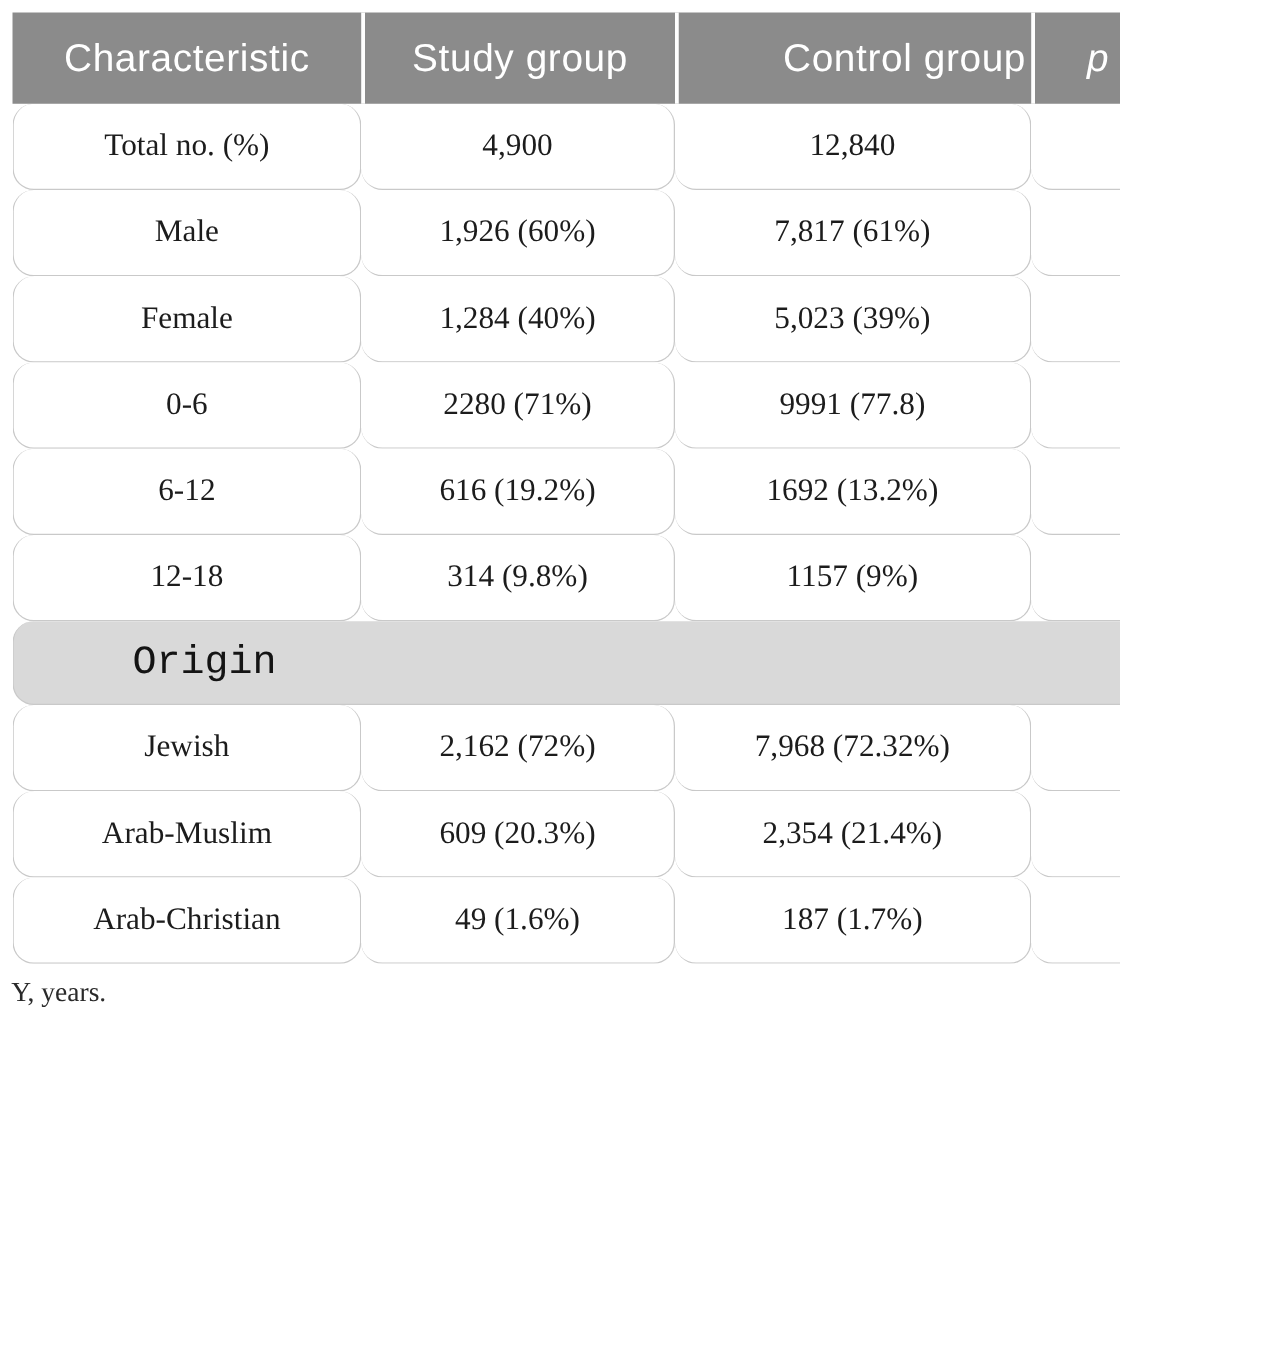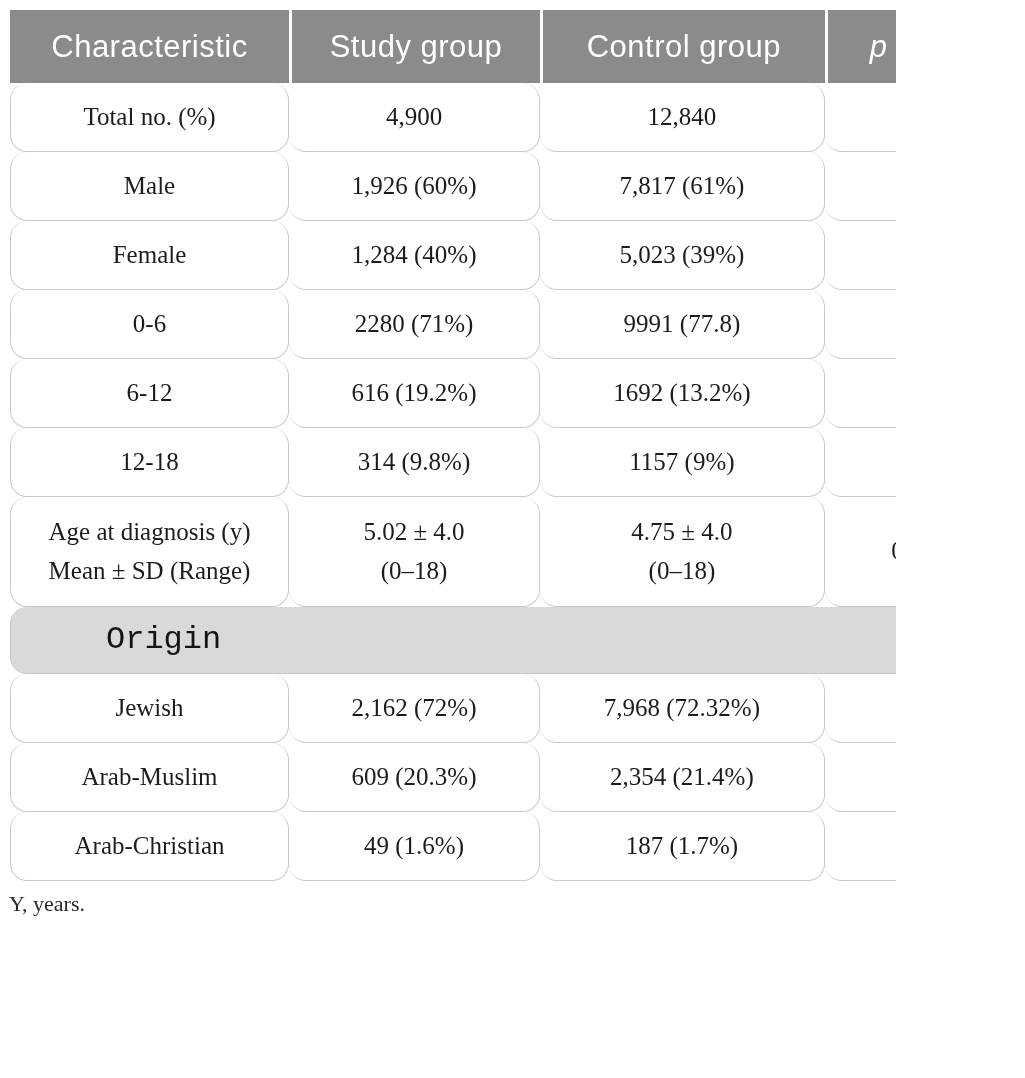--- a/index.html
+++ b/index.html
@@ -19,21 +19,21 @@
   }
   table.char-table {
     border-collapse: separate;
     border-spacing: 0;
     table-layout: fixed;
     width: 1005px;
     margin: 10px 0 0 10px;
   }
   table.char-table th:nth-child(1) { width: 28.1%; }
   table.char-table th:nth-child(2) { width: 24.9%; }
-  table.char-table th:nth-child(3) { width: 28.4%; }
+  table.char-table th:nth-child(3) { width: 28.4%; text-align: right; }
   table.char-table th:nth-child(4) { width: 18.6%; }
   thead th {
     background: var(--header-bg, #8b8b8b);
     color: var(--header-text, #ffffff);
     font-family: "Liberation Sans", sans-serif;
     font-weight: 400;
     font-size: 31px;
     letter-spacing: 0.5px;
     height: 73px;
     text-align: center;
@@ -115,29 +115,20 @@
           <td>616 (19.2%)</td>
           <td>1692 (13.2%)</td>
           <td></td>
         </tr>
         <tr>
           <td>12-18</td>
           <td>314 (9.8%)</td>
           <td>1157 (9%)</td>
           <td></td>
         </tr>
-        <tr class="row-tall">
-          <td>Age at diagnosis (y)
-Mean ± SD (Range)</td>
-          <td>5.02 ± 4.0
-(0–18)</td>
-          <td>4.75 ± 4.0
-(0–18)</td>
-          <td>0.071</td>
-        </tr>
         <tr class="section-row">
           <td colspan="4">Origin</td>
         </tr>
         <tr>
           <td>Jewish</td>
           <td>2,162 (72%)</td>
           <td>7,968 (72.32%)</td>
           <td></td>
         </tr>
         <tr>

